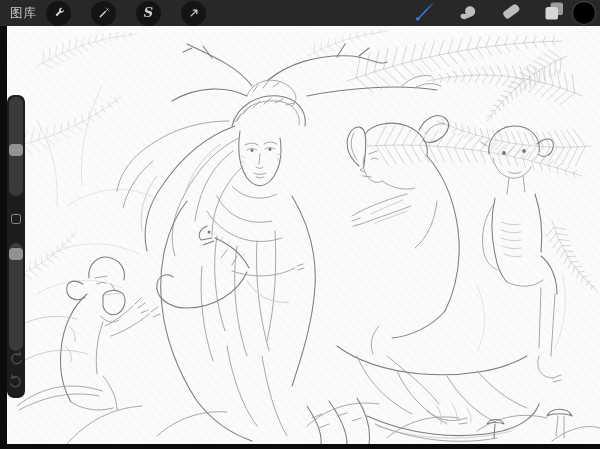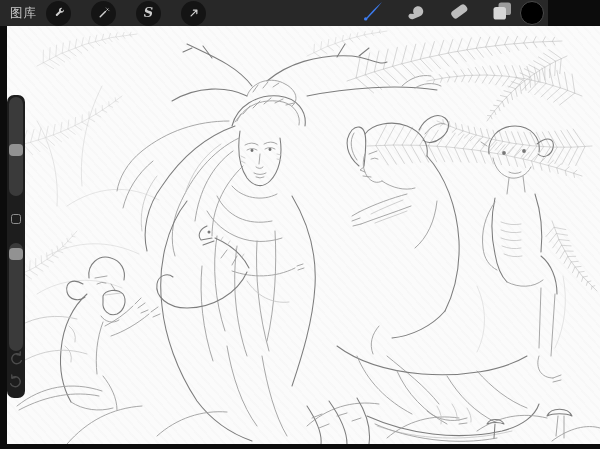--- a/index.html
+++ b/index.html
@@ -1,20 +1,20 @@
 <!DOCTYPE html>
 <html><head>
 <meta charset="utf-8">
 <style>
   html,body{margin:0;padding:0}
   body{width:600px;height:449px;background:#0c0c0c;overflow:hidden;position:relative;
        font-family:"Liberation Sans",sans-serif;-webkit-font-smoothing:antialiased}
 
   
-  .topbar{position:absolute;left:0;top:0;width:548px;height:26px;background:#282828;
+  .topbar{position:absolute;left:0;top:0;width:600px;height:26px;background:#282828;
           display:flex;align-items:center;z-index:10}
   .gallery-btn{color:#c9c9c9;font-size:12.5px;margin-left:10px;letter-spacing:1px;cursor:default}
   .toolgrp-left{display:flex;align-items:center;gap:20px;margin-left:9px}
   .circle-btn{width:25px;height:25px;border-radius:50%;background:#141414;
               display:flex;align-items:center;justify-content:center}
   .circle-btn svg{display:block}
   .sel-s{font-family:"DejaVu Serif",serif;font-style:italic;font-weight:bold;
          font-size:13px;color:#cdcdcd;line-height:1;transform:translateY(-1px)}
   .toolgrp-right{position:absolute;right:4px;top:0;height:26px;display:flex;align-items:center;gap:19px}
   .tool-icon{width:24px;height:24px;display:flex;align-items:center;justify-content:center}

